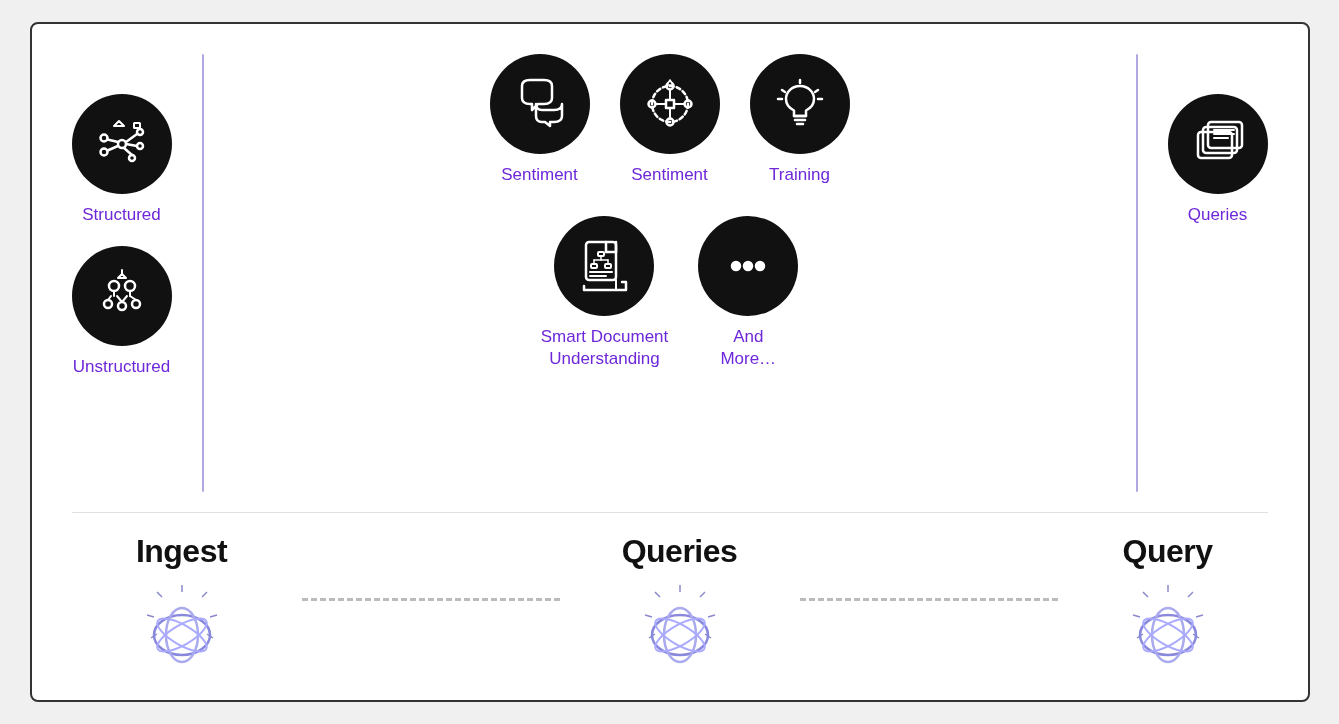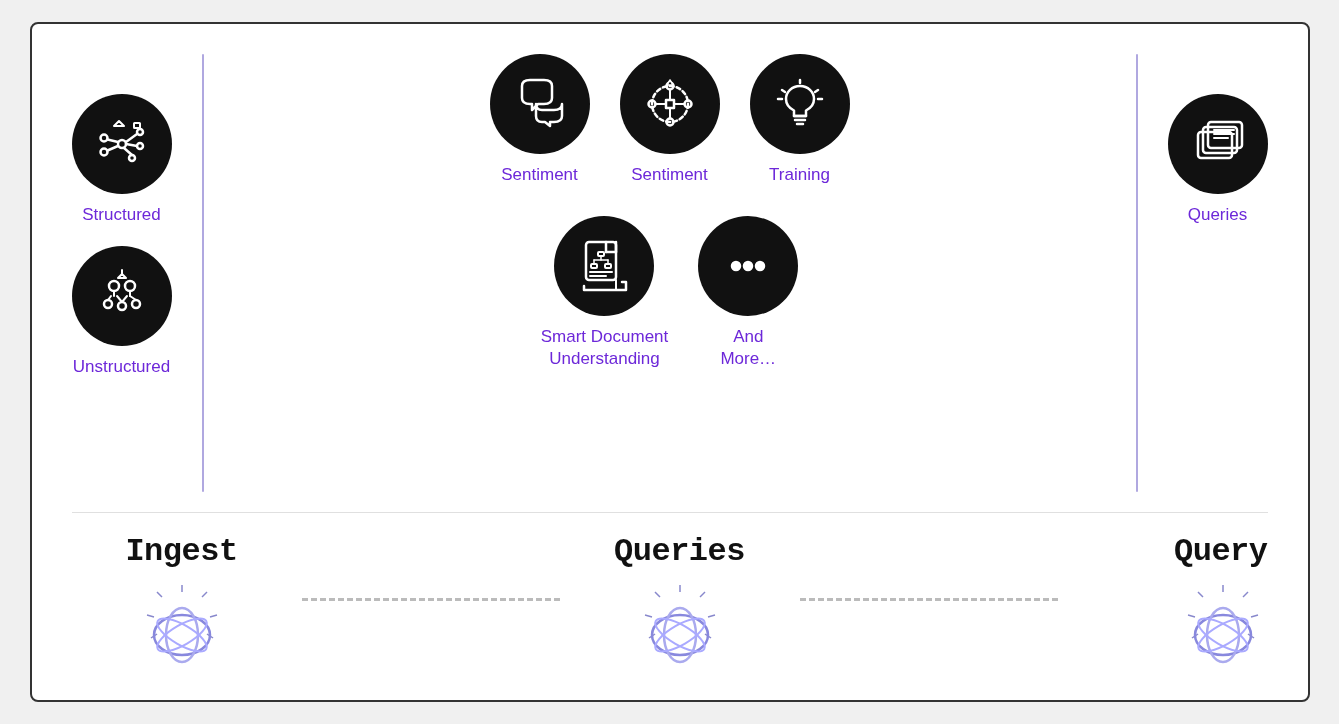--- a/index.html
+++ b/index.html
@@ -114,21 +114,20 @@
       display: flex;
       flex-direction: column;
       align-items: center;
       gap: 10px;
     }
     .phase-label {
       font-size: 32px;
       font-weight: 900;
       color: #111;
       letter-spacing: -0.5px;
-      font-family: Liberation Mono, monospace;
     }
     .ibm-logo {
       width: 90px;
       height: 90px;
     }
     .dotted-line {
       flex: 1;
       border-top: 3px dashed #bbb;
       margin-top: 65px;
       margin-left: 10px;
@@ -350,21 +349,21 @@
         </g>
         <ellipse cx="45" cy="55" rx="28" ry="20" stroke="#8888dd" stroke-width="2.5" fill="none"></ellipse>
         <ellipse cx="45" cy="55" rx="16" ry="27" stroke="#aaaaee" stroke-width="2.5" fill="none"></ellipse>
         <ellipse cx="45" cy="55" rx="28" ry="10" stroke="#aaaaff" stroke-width="2" fill="none" transform="rotate(-30 45 55)"></ellipse>
         <ellipse cx="45" cy="55" rx="28" ry="10" stroke="#aaaaff" stroke-width="2" fill="none" transform="rotate(30 45 55)"></ellipse>
       </svg>
     </div>
 
     <div class="dotted-line"></div>
 
-    <div class="phase-block" style="width:200px;align-items:flex-end;">
+    <div class="phase-block" style="width:200px;">
       <span class="phase-label">Query</span>
       <svg class="ibm-logo" viewBox="0 0 90 90">
         <g stroke="#8888cc" stroke-width="1.5" fill="none">
           <line x1="45" y1="5" x2="45" y2="12"></line>
           <line x1="70" y1="12" x2="65" y2="17"></line>
           <line x1="80" y1="35" x2="73" y2="37"></line>
           <line x1="20" y1="12" x2="25" y2="17"></line>
           <line x1="10" y1="35" x2="17" y2="37"></line>
           <line x1="14" y1="58" x2="20" y2="54"></line>
           <line x1="76" y1="58" x2="70" y2="54"></line>

